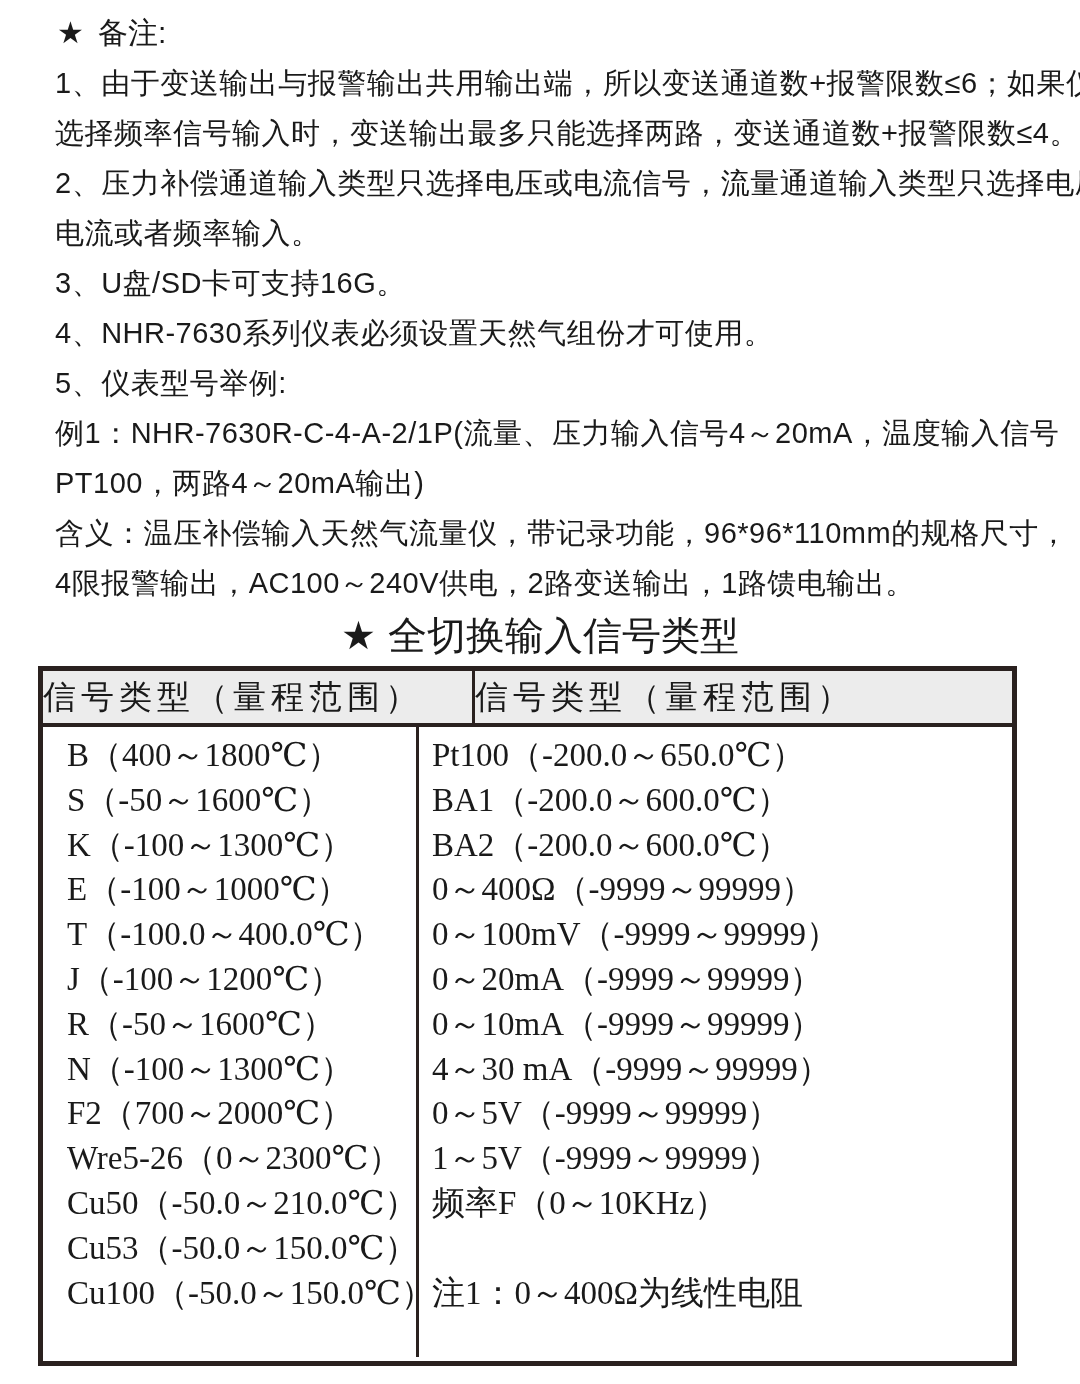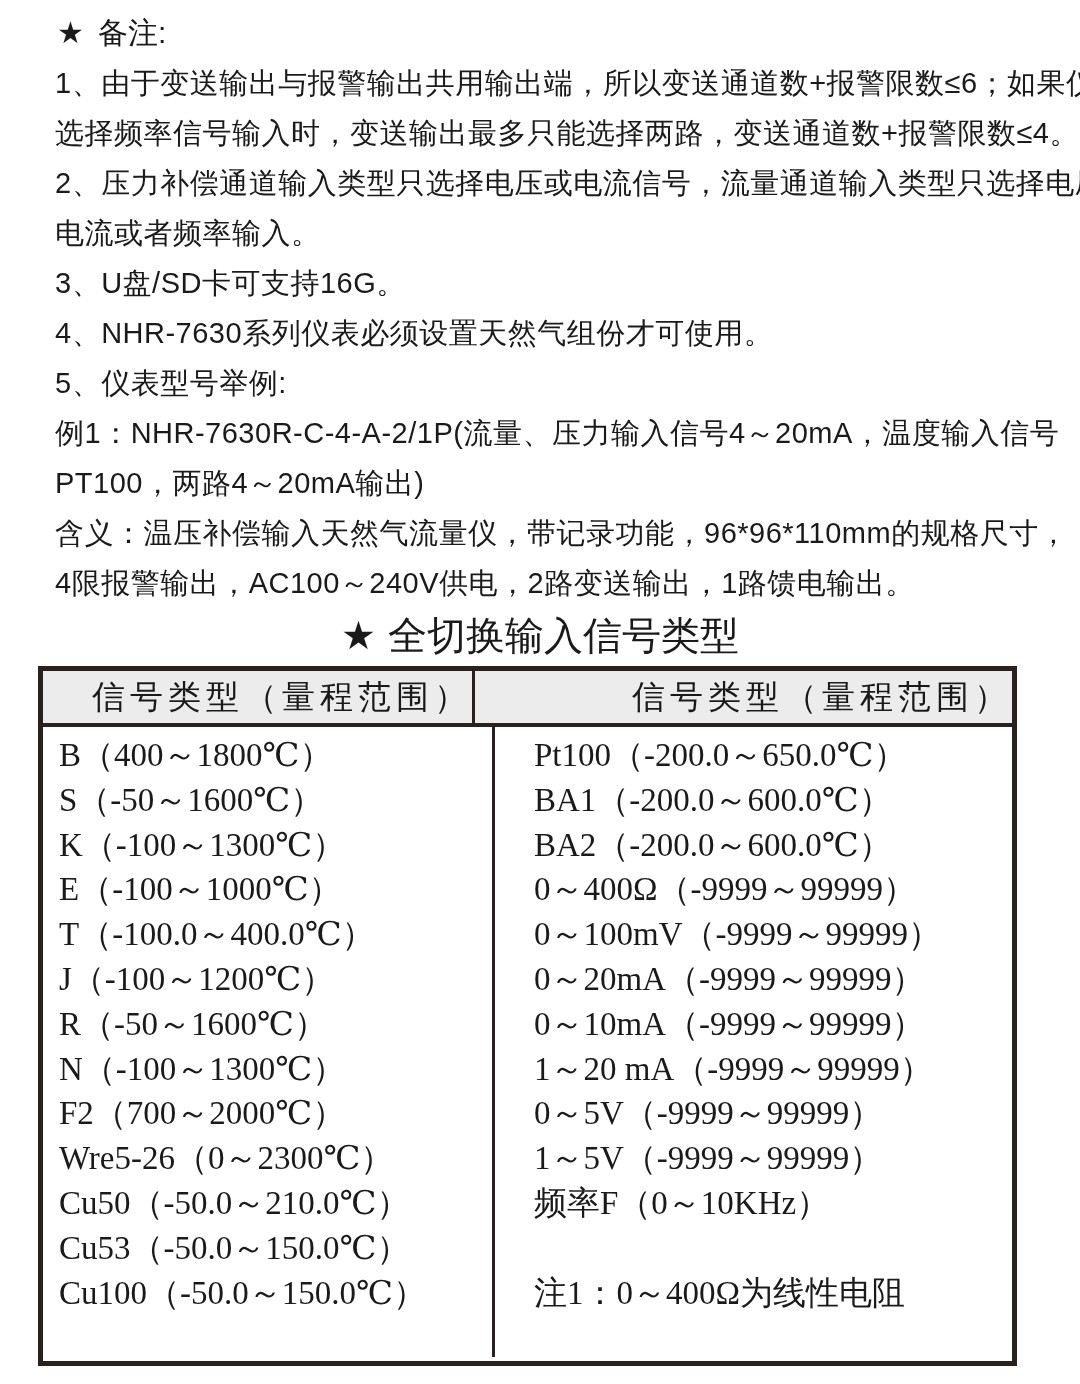--- a/index.html
+++ b/index.html
@@ -59,21 +59,21 @@
     display: flex;
     box-sizing: border-box;
     height: 56px;
     background: #ececec;
     border-bottom: 4px solid #2a211f;
     font-family: "Liberation Serif", "DejaVu Serif", serif;
     font-size: 33px;
   }
   .th {
     box-sizing: border-box;
-    text-align: right;
+    text-align: left;
     line-height: 52px;
     letter-spacing: 5px;
     white-space: nowrap;
     overflow: hidden;
   }
   .th-left {
     width: 432px;
     border-right: 3px solid #2a211f;
   }
   .th-right {
@@ -84,27 +84,27 @@
     box-sizing: border-box;
     height: 630px;
   }
   .tcol {
     box-sizing: border-box;
     padding-top: 6px;
     font-family: "Liberation Serif", "DejaVu Serif", serif;
     font-size: 33px;
   }
   .tcol-left {
-    width: 452px;
+    width: 376px;
     border-right: 3px solid #2a211f;
-    padding-left: 16px;
+    padding-left: 24px;
   }
   .tcol-right {
     flex: 1;
-    padding-left: 39px;
+    padding-left: 13px;
   }
   .trow {
     line-height: 44.8px;
     min-height: 44.8px;
     white-space: nowrap;
   }
   .tcol-right .trow:nth-child(14) {
     letter-spacing: 4px;
   }
 </style>
@@ -157,21 +157,21 @@
           <div class="trow">Cu100（-50.0～150.0℃）</div>
         </div>
       <div class="tcol tcol-right">
           <div class="trow">Pt100（-200.0～650.0℃）</div>
           <div class="trow">BA1（-200.0～600.0℃）</div>
           <div class="trow">BA2（-200.0～600.0℃）</div>
           <div class="trow">0～400Ω（-9999～99999）</div>
           <div class="trow">0～100mV（-9999～99999）</div>
           <div class="trow">0～20mA（-9999～99999）</div>
           <div class="trow">0～10mA（-9999～99999）</div>
-          <div class="trow">1～20 mA（-9999～99999）</div>
+          <div class="trow">4～30 mA（-9999～99999）</div>
           <div class="trow">0～5V（-9999～99999）</div>
           <div class="trow">1～5V（-9999～99999）</div>
           <div class="trow">频率F（0～10KHz）</div>
           <div class="trow"></div>
           <div class="trow">注1：0～400Ω为线性电阻</div>
         </div>
     </div>
   </div>
 
 </div>

